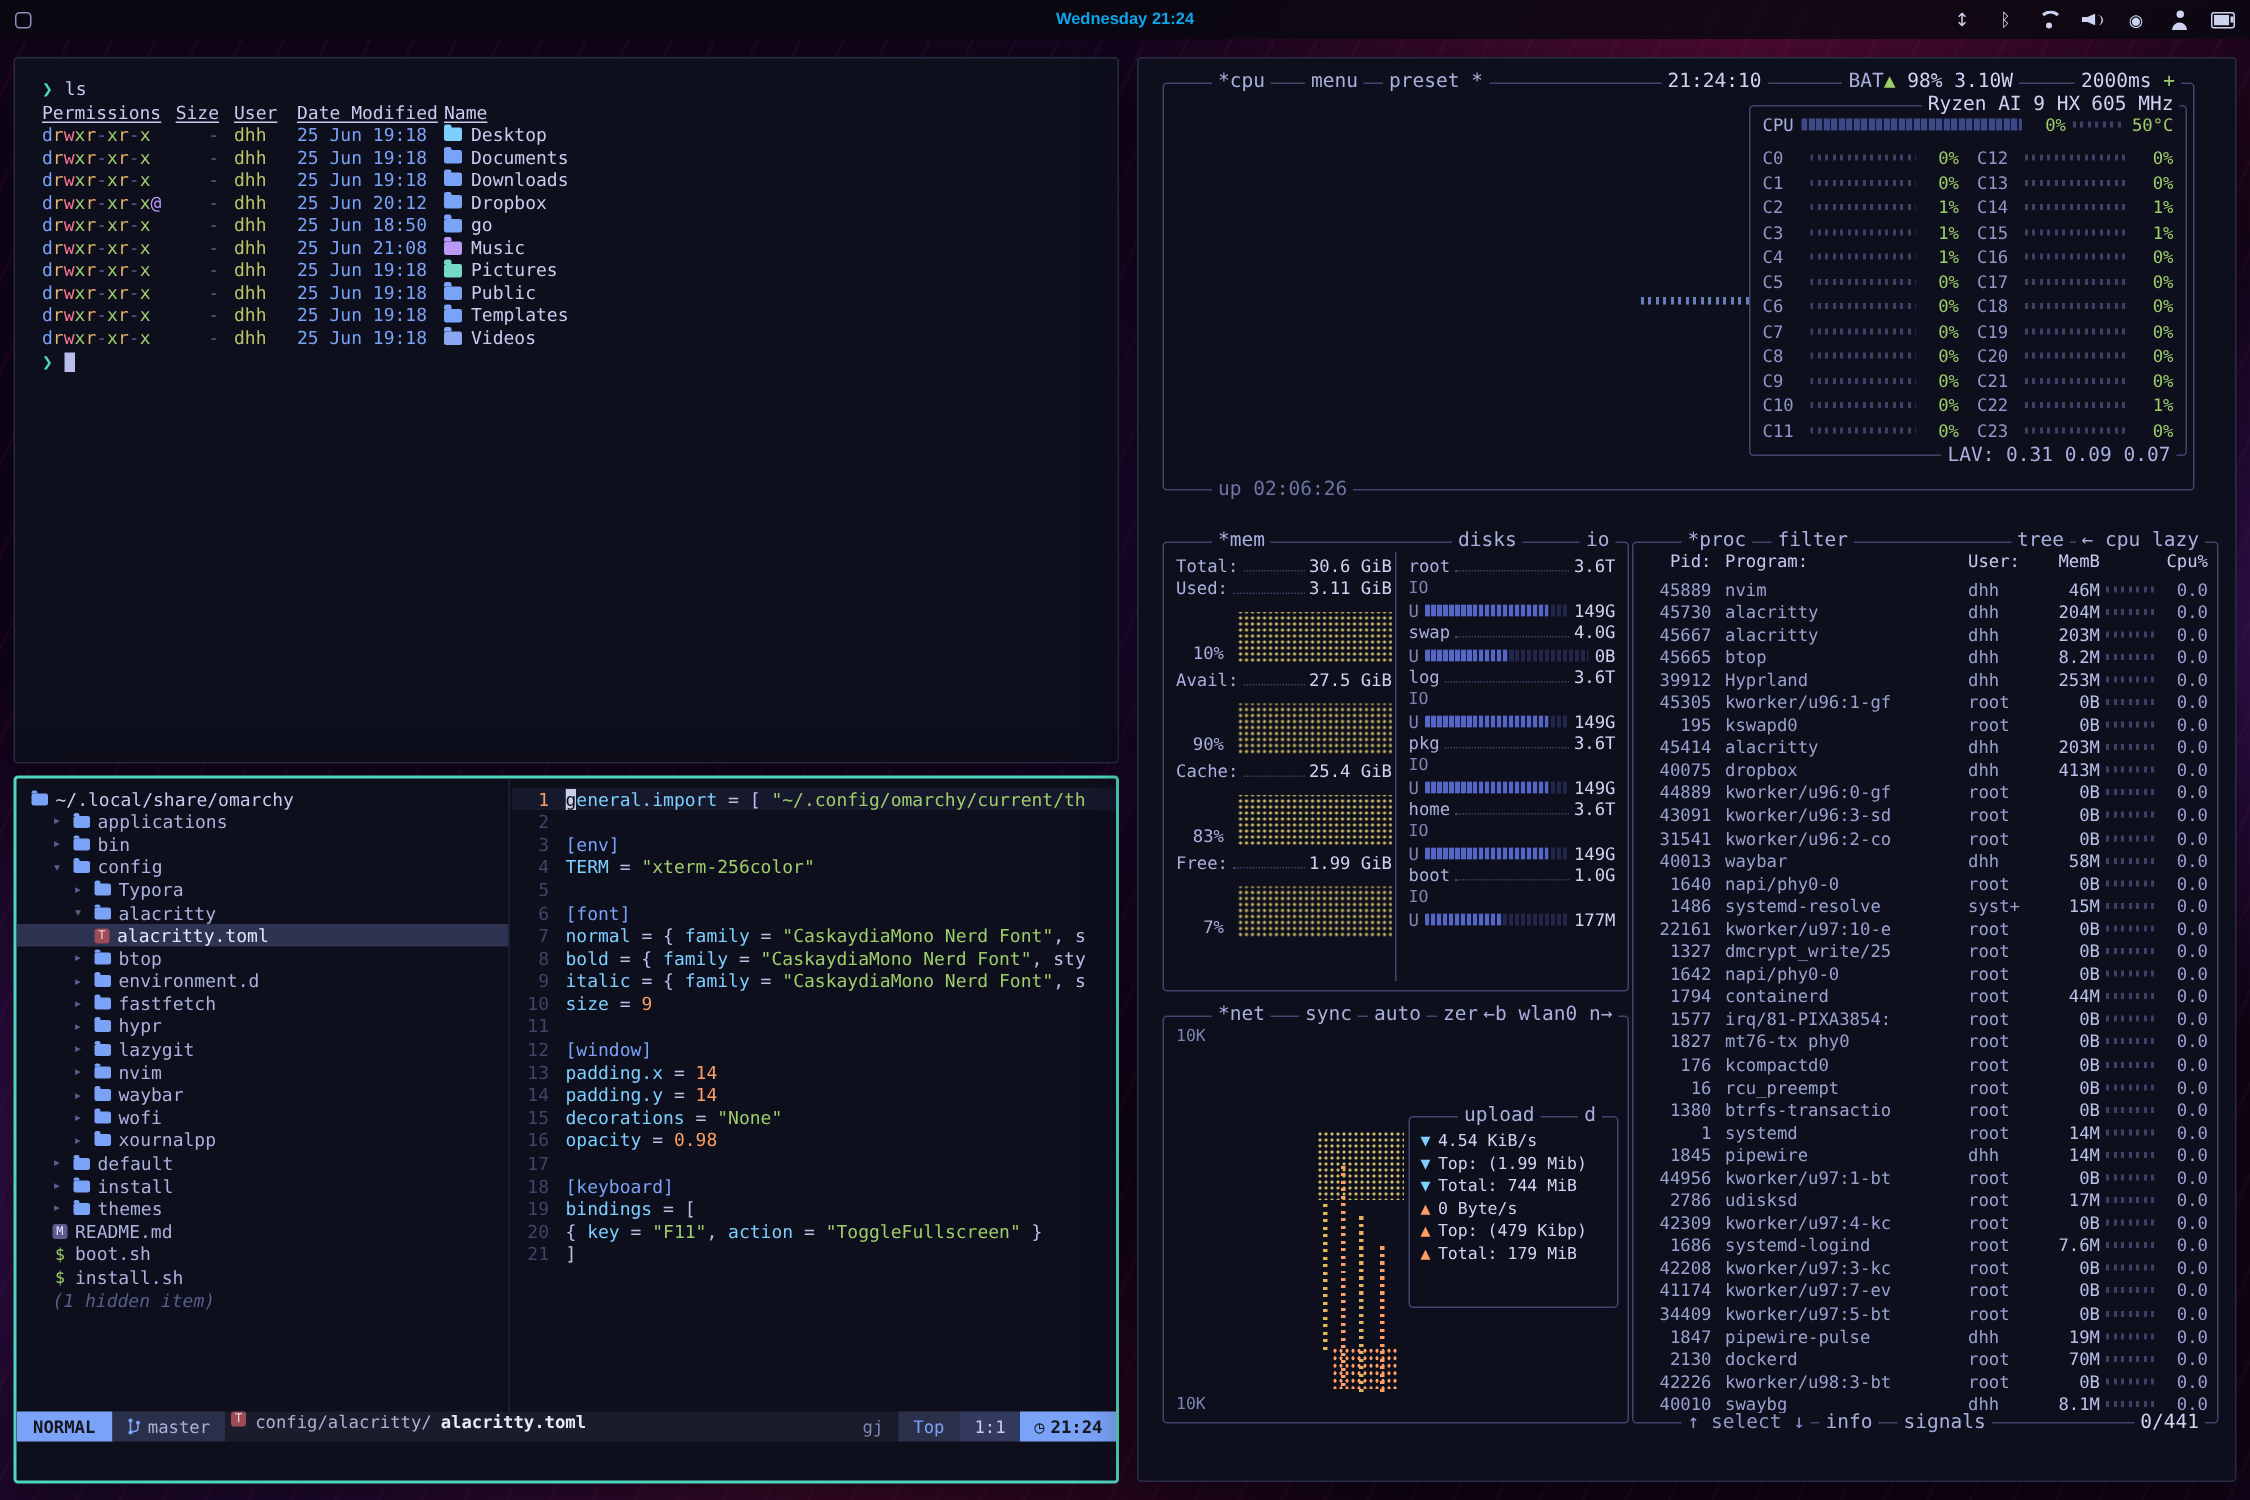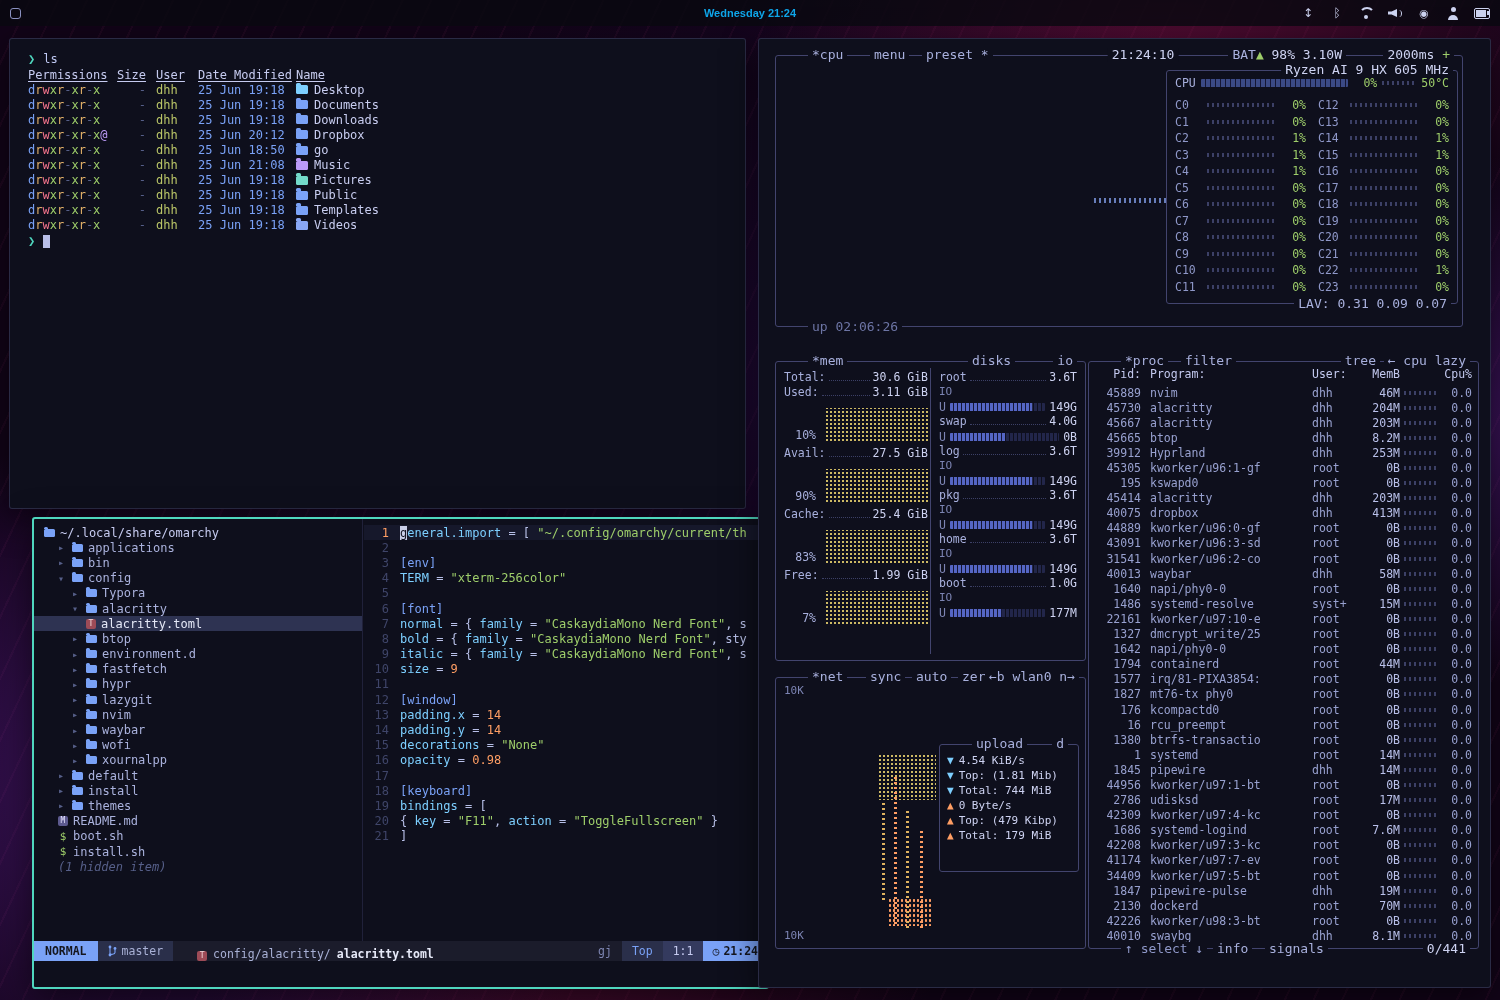--- a/index.html
+++ b/index.html
@@ -35,21 +35,21 @@
 [data-name="user-icon"]::before{content:"";position:absolute;top:1px;left:5.5px;width:5px;height:5px;border-radius:50%;background:#ccd2ef;}
 [data-name="user-icon"]::after{content:"";position:absolute;bottom:1px;left:3px;width:10px;height:5px;border-radius:5px 5px 0 0;background:#ccd2ef;}
 [data-name="battery-icon"]{justify-content:flex-start;}
 [data-name="battery-icon"]::before{content:"";width:12px;height:7px;border:1.4px solid #ccd2ef;border-radius:2px;
 background:linear-gradient(90deg,#ccd2ef 0 80%,transparent 80%);background-clip:content-box;padding:1px;}
 [data-name="battery-icon"]::after{content:"";position:absolute;right:1px;top:5.5px;width:2px;height:4px;background:#ccd2ef;}
 
 .win{position:absolute;background:#0e0f1c;border:1px solid rgba(95,98,145,.35);border-radius:3px;
 box-shadow:0 10px 34px rgba(0,0,0,.55);overflow:hidden;}
 .win-ls{left:9px;top:38px;width:737px;height:471px;padding:12px 0 0 18px;}
-.win-nvim{left:9px;top:517px;width:737px;height:472px;border:2px solid #4fd6be;margin-left:23px;}
+.win-nvim{left:9px;top:517px;width:737px;height:472px;border:2px solid #4fd6be;}
 .win-btop{left:758px;top:38px;width:733px;height:950px;}
 
 .ls-prompt{display:flex;align-items:center;height:16px;font-size:12px;}
 .caret{color:#4fd6be;font-weight:bold;}
 .cmd{color:#c0caf5;margin-left:8px;}
 .curblock{width:7px;height:13px;background:#b8bee8;margin-left:8px;display:inline-block;}
 .ls-header,.ls-row{display:flex;align-items:center;height:15.1px;font-size:12px;}
 .lsh{text-decoration:underline;text-underline-offset:2px;color:#c6cbf0;}
 .w-perm{width:84px;}
 .w-size{width:34px;text-align:right;}
@@ -84,21 +84,21 @@
 .eline{display:flex;align-items:center;height:15.2px;font-size:12px;}
 .curline{background:rgba(122,162,247,.07);}
 .lnum{width:36px;text-align:right;padding-right:11px;color:#3f4569;flex:none;}
 .lnum.cur{color:#ff9e64;}
 .ltxt{white-space:pre;overflow:hidden;}
 .tok-key{color:#7dcfff}.tok-sec{color:#7aa2f7}.tok-str{color:#9ece6a}.tok-num{color:#ff9e64}
 .tok-pln{color:#b8c0e8}.tok-cursor{background:#c9cee8;color:#101120}
 .nv-status{position:absolute;left:0;right:0;bottom:26px;height:20px;background:#1b1c2b;display:flex;align-items:stretch;font-size:11.5px;}
 .st-mode{background:#7aa2f7;color:#15161e;font-weight:bold;padding:0 11px;display:flex;align-items:center;}
 .st-git{background:#2a2f4a;color:#a9b1d6;padding:0 10px;display:flex;gap:5px;align-items:center;}
-.st-file{padding:0 24px;color:#a9b1d6;display:flex;align-items:flex-end;gap:6px;}
+.st-file{padding:0 4px;color:#a9b1d6;display:flex;align-items:flex-start;gap:6px;}
 .st-fname{color:#e6e9f8;font-weight:bold;}
 .st-spacer{flex:1;}
 .st-keys{color:#7e86b3;display:flex;align-items:center;margin-right:10px;}
 .st-scroll{background:#2a2f4a;color:#7aa2f7;padding:0 10px;display:flex;align-items:center;}
 .st-pos{background:#343a5e;color:#c6cbf0;padding:0 10px;display:flex;align-items:center;}
 .st-time{background:#7aa2f7;color:#15161e;font-weight:bold;padding:0 9px;display:flex;align-items:center;gap:4px;}
 .ic-clock::before{content:"◷";font-weight:normal;}
 
 .bt-box{position:absolute;border:1px solid #42446e;border-radius:3px;}
 .bt-lab{position:absolute;top:-8px;height:14px;line-height:14px;background:#0e0f1c;padding:0 4px;
@@ -839,21 +839,21 @@
     <div class="net-overlay" data-name="net-stats-overlay">
       <span class="bt-lab" style="left:8px" data-name="net-upload-label">upload</span>
       <span class="bt-lab" style="right:10px" data-name="net-download-key">d</span>
       <div id="net-stats" data-name="net-stat-rows">
           <div class="netrow" data-name="net-stat-row">
             <span class="arr down" data-name="download-arrow-icon">▼</span>
             <span class="nv2" data-name="net-stat-value">4.54 KiB/s</span>
           </div>
           <div class="netrow" data-name="net-stat-row">
             <span class="arr down" data-name="download-arrow-icon">▼</span>
-            <span class="nv2" data-name="net-stat-value">Top: (1.81 Mib)</span>
+            <span class="nv2" data-name="net-stat-value">Top: (1.99 Mib)</span>
           </div>
           <div class="netrow" data-name="net-stat-row">
             <span class="arr down" data-name="download-arrow-icon">▼</span>
             <span class="nv2" data-name="net-stat-value">Total: 744 MiB</span>
           </div>
           <div class="netrow" data-name="net-stat-row">
             <span class="arr up" data-name="upload-arrow-icon">▲</span>
             <span class="nv2" data-name="net-stat-value">0 Byte/s</span>
           </div>
           <div class="netrow" data-name="net-stat-row">

